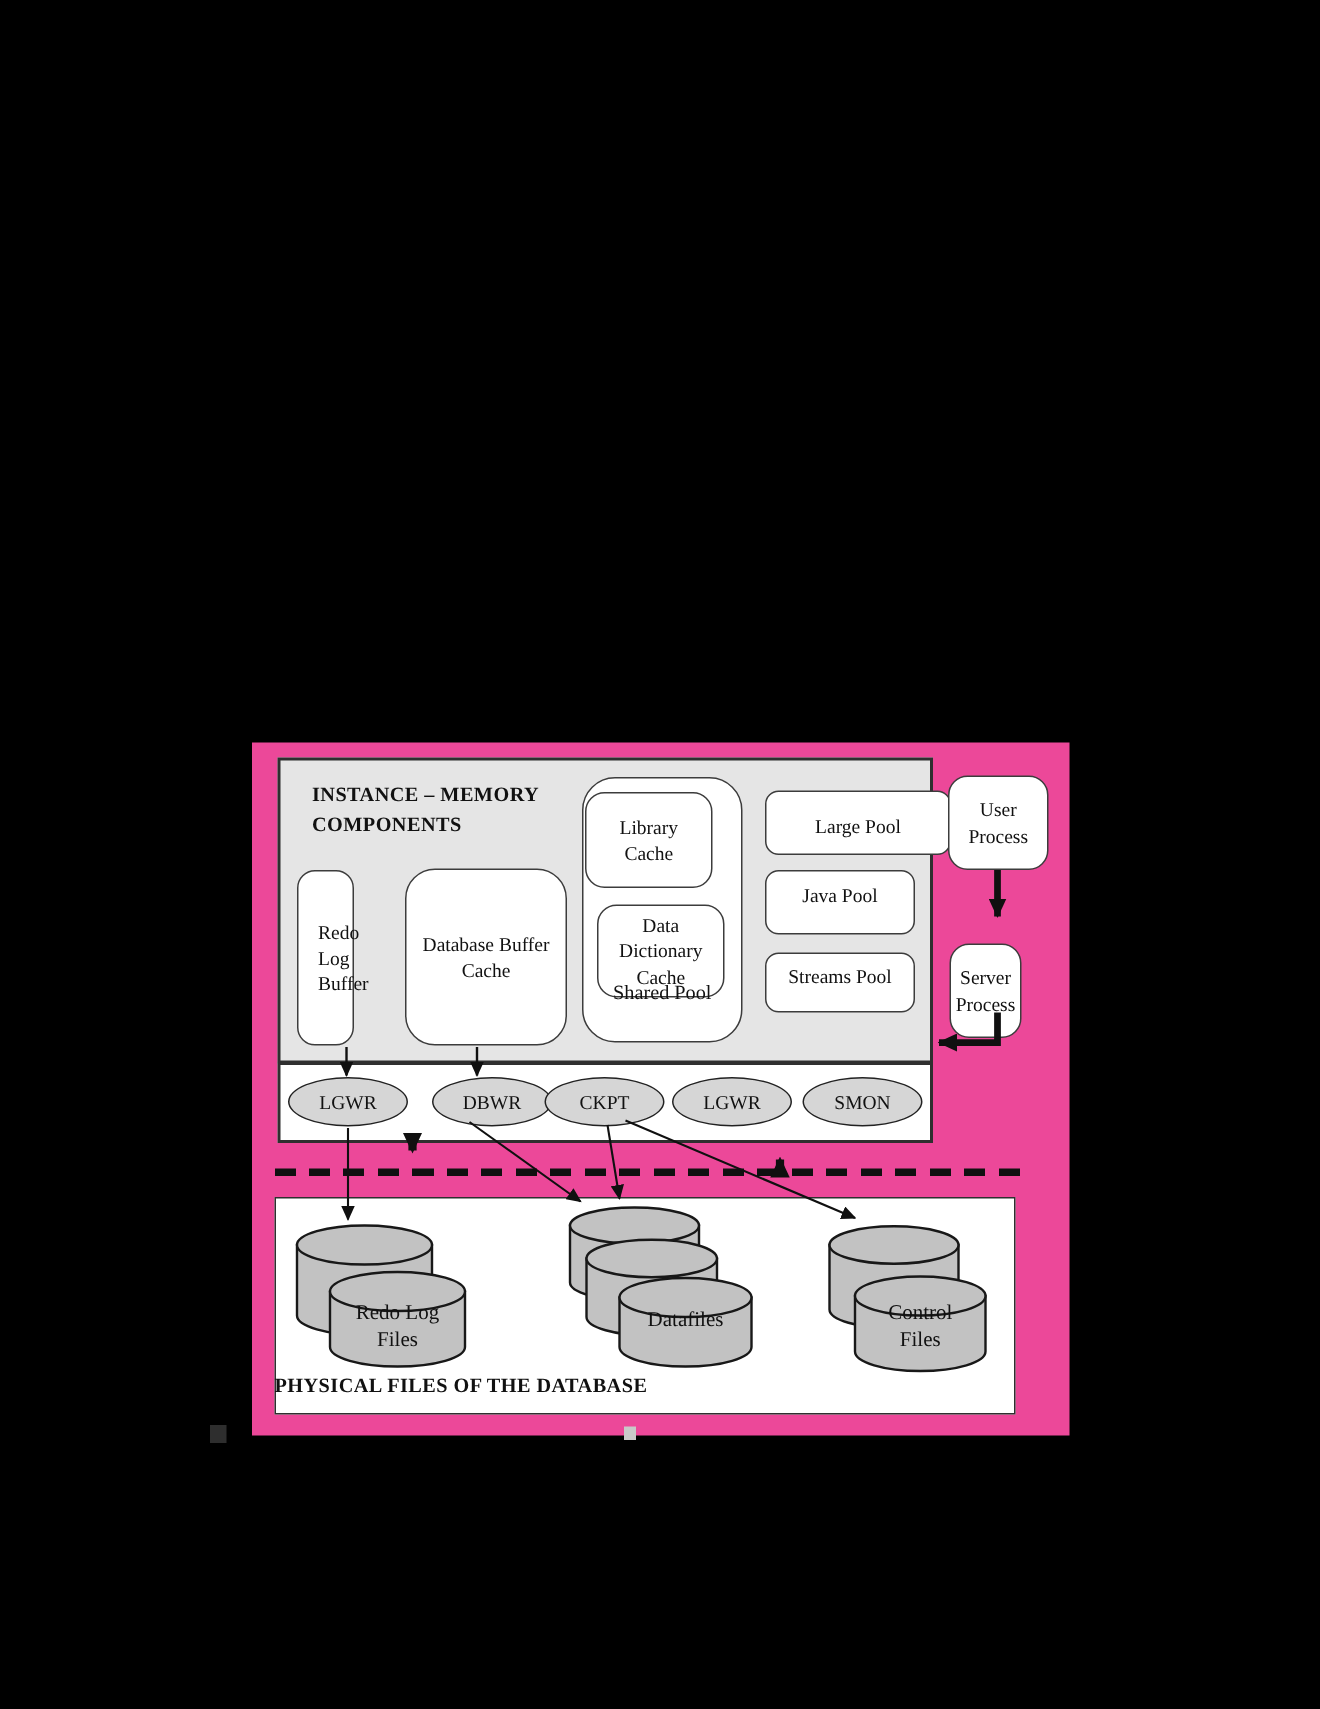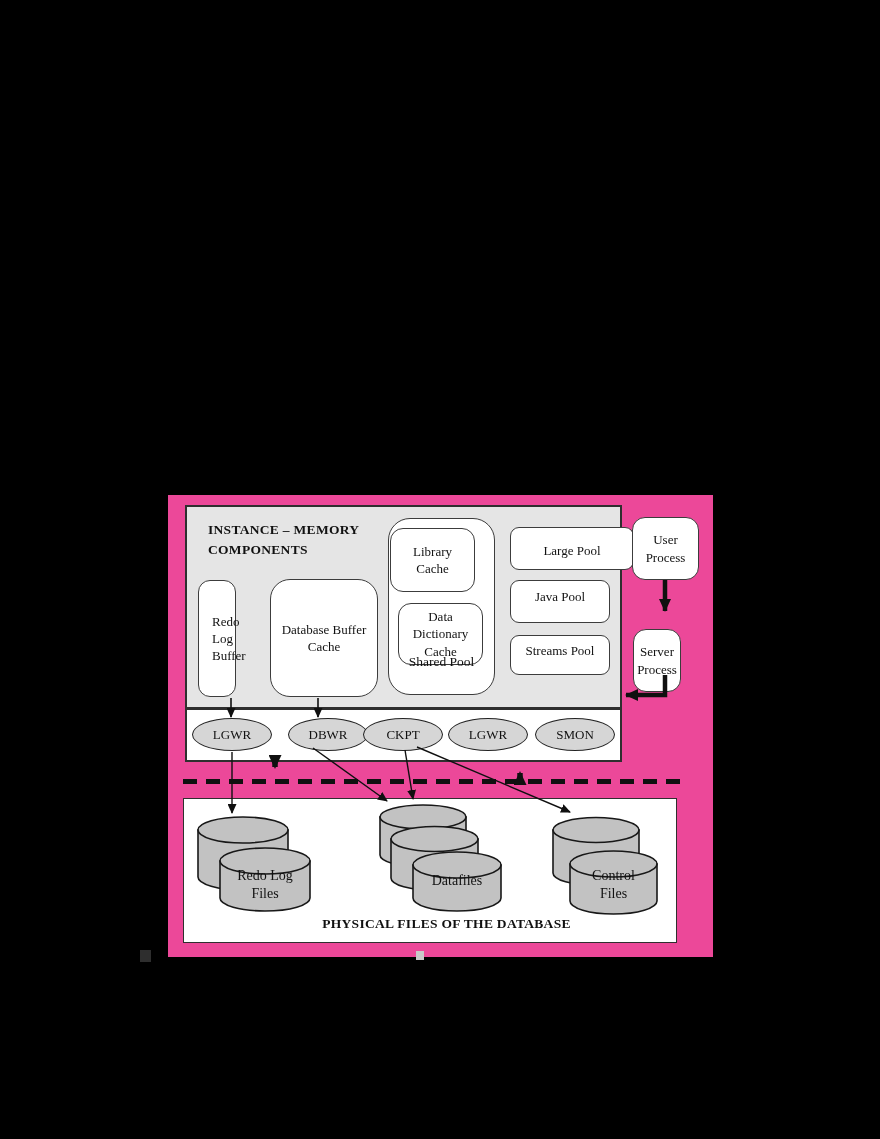--- a/index.html
+++ b/index.html
@@ -9,21 +9,21 @@
   .canvas{position:absolute;left:168px;top:495px;width:545px;height:462px;background:#ec4899;}
   .abs{position:absolute;}
   .instance-box{left:17px;top:10px;width:437px;height:204px;background:#e5e5e5;border:2px solid #2f2f2f;box-sizing:border-box;}
   .strip{left:17px;top:213px;width:437px;height:54px;background:#fff;border:2px solid #2f2f2f;box-sizing:border-box;}
   .node{background:#fff;border:1.6px solid #3c3c3c;box-sizing:border-box;display:flex;align-items:center;justify-content:center;text-align:center;font-size:13px;line-height:1.32;}
   .title{font-weight:bold;font-size:13.5px;line-height:1.45;letter-spacing:.3px;}
   .ellipse{position:absolute;width:80px;height:33px;background:#d6d6d6;border:1.6px solid #222;border-radius:50%;box-sizing:border-box;display:flex;align-items:center;justify-content:center;font-size:13px;}
   .dashes{left:15px;top:284px;width:505px;height:5px;
           background:repeating-linear-gradient(90deg,#101010 0 14px,transparent 14px 23px);}
   .physical-box{left:15px;top:303px;width:494px;height:145px;background:#fff;border:1.6px solid #2f2f2f;box-sizing:border-box;}
-  .caption{left:15px;top:421px;width:527px;text-align:center;font-weight:bold;font-size:13.5px;letter-spacing:.3px;}
+  .caption{left:15px;top:421px;width:527px;font-weight:bold;font-size:13.5px;letter-spacing:.3px;}
   .cyl-label{position:absolute;text-align:center;font-size:14px;line-height:1.3;}
   svg.overlay{position:absolute;left:0;top:0;width:545px;height:462px;pointer-events:none;}
   .mark{position:absolute;}
 </style>
 </head>
 <body>
 
 <div class="page">
 
   <div class="canvas">

